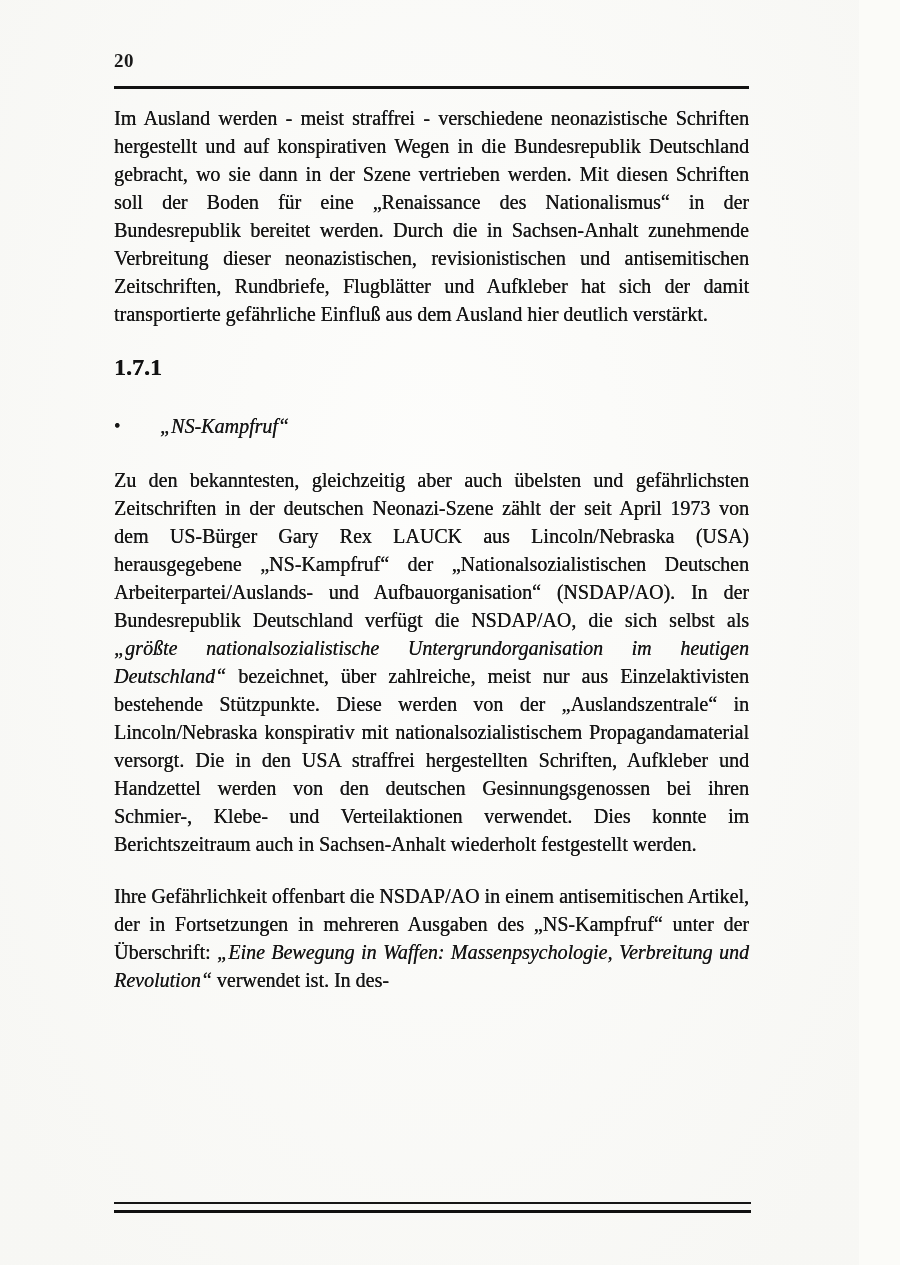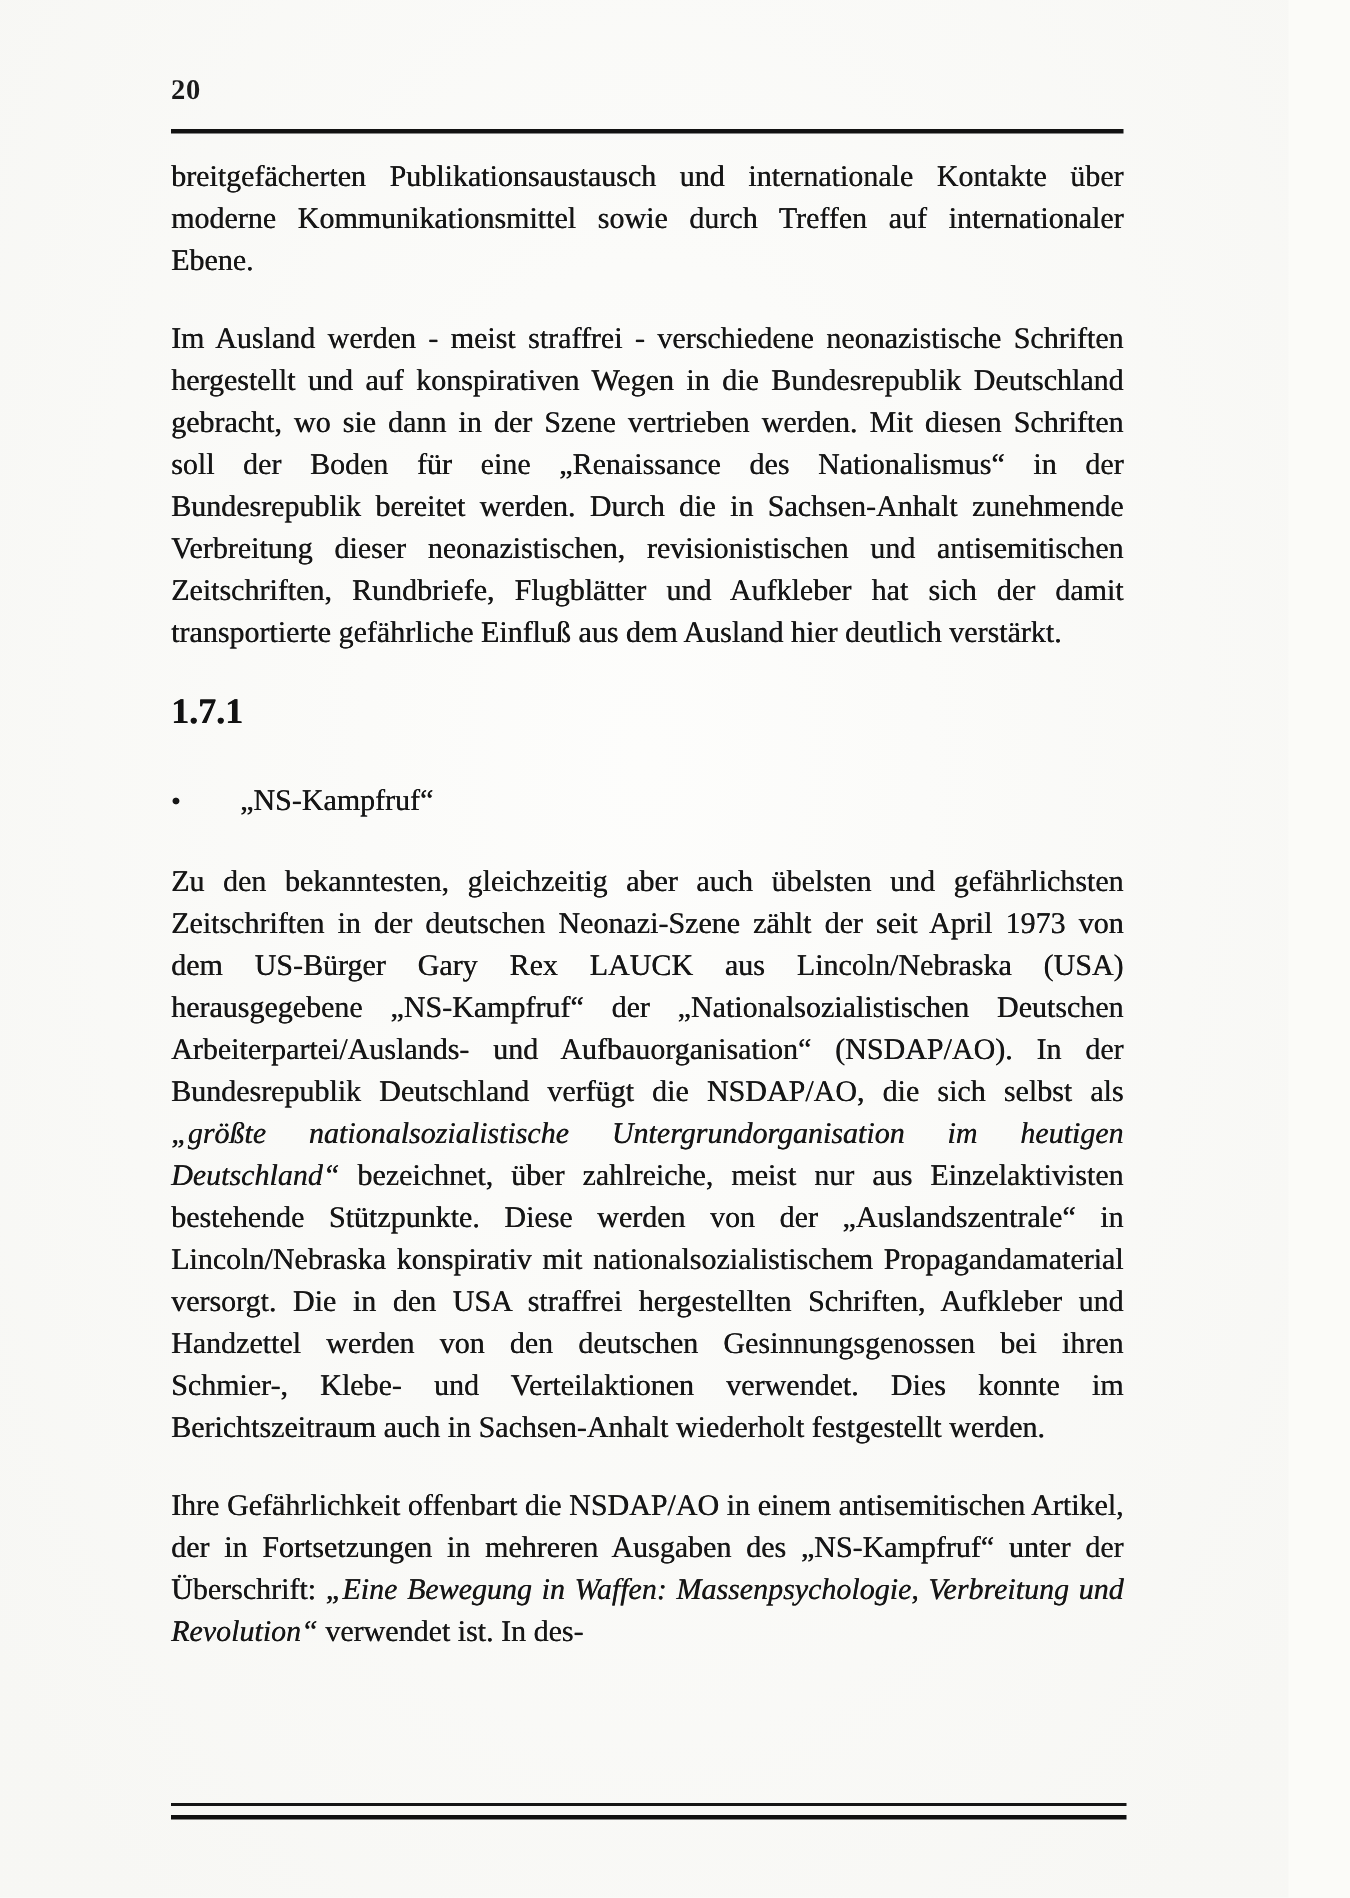--- a/index.html
+++ b/index.html
@@ -81,20 +81,21 @@
     text-shadow: 0.25px 0 0 currentColor;
   }
 
   .bullet-marker {
     flex: 0 0 46px;
     font-size: 18px;
   }
 
   .bullet-text {
     flex: 1 1 auto;
+    font-style: italic;
   }
 
   .page-footer {
     position: absolute;
     left: 114px;
     right: 108px;
     top: 1202px;
   }
 
   .footer-rule { height: 0; }
@@ -113,21 +114,20 @@
 
 <div class="page">
 
   <header class="page-header">
     <div class="page-number">20</div>
     <hr class="top-rule">
   </header>
 
   <main class="page-body">
 
-    <p class="body-text">breitgefächerten Publikationsaustausch und internationale Kontakte über moderne Kommunikationsmittel sowie durch Treffen auf internationaler Ebene.</p>
 
     <p class="body-text">Im Ausland werden - meist straffrei - verschiedene neonazistische Schriften hergestellt und auf konspirativen Wegen in die Bundesrepublik Deutschland gebracht, wo sie dann in der Szene vertrieben werden. Mit diesen Schriften soll der Boden für eine „Renaissance des Nationalismus“ in der Bundesrepublik bereitet werden. Durch die in Sachsen-Anhalt zunehmende Verbreitung dieser neonazistischen, revisionistischen und antisemitischen Zeitschriften, Rundbriefe, Flugblätter und Aufkleber hat sich der damit transportierte gefährliche Einfluß aus dem Ausland hier deutlich verstärkt.</p>
 
     <h2 class="section-heading">
       <span class="heading-number">1.7.1</span>
     </h2>
 
     <div class="bullet-row">
       <span class="bullet-marker">•</span>
       <span class="bullet-text">„NS-Kampfruf“</span>

